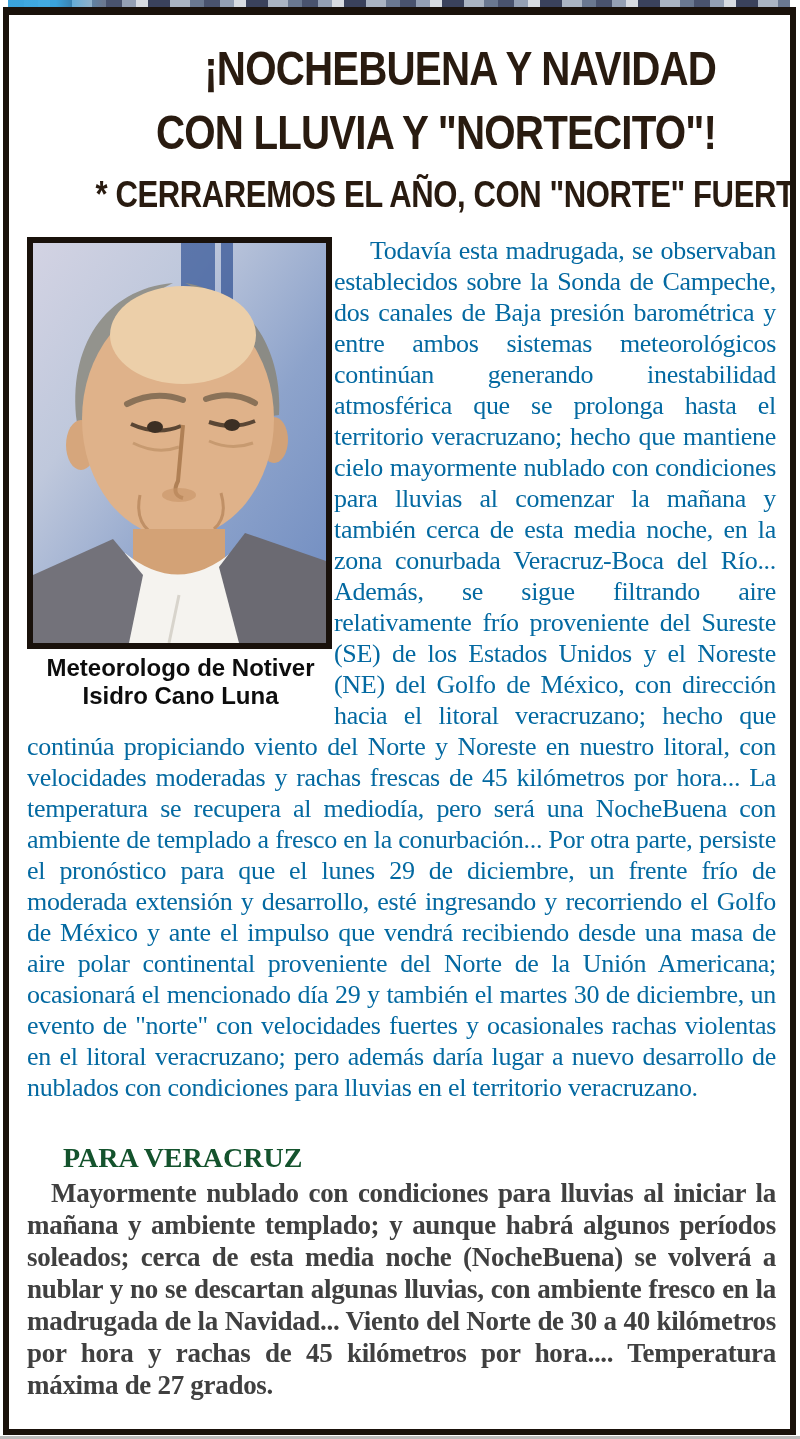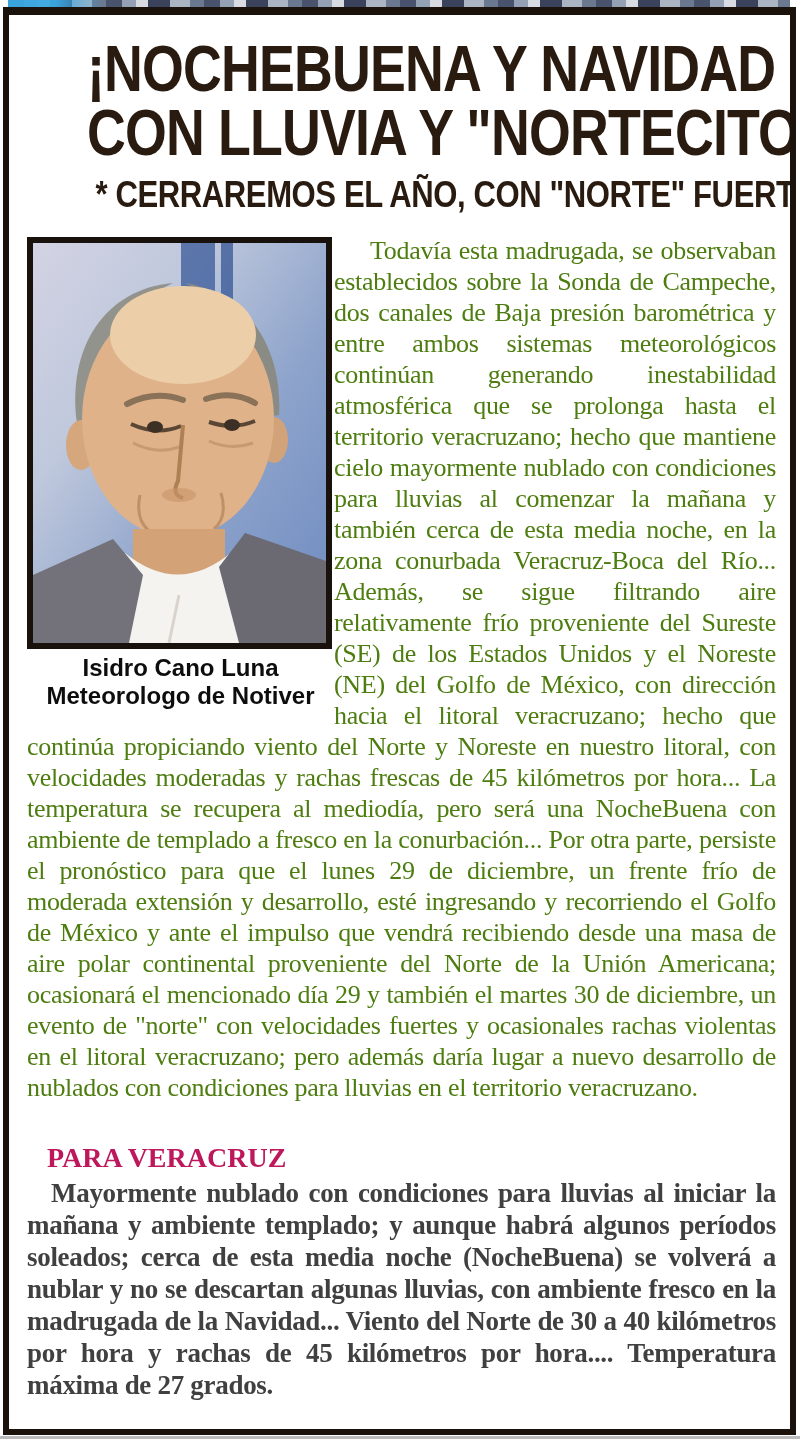--- a/index.html
+++ b/index.html
@@ -28,24 +28,24 @@
     padding:12px 14px 0 18px;
     overflow:hidden;
   }
   .edge-bottom{
     position:absolute;left:0;right:0;bottom:0;height:3px;
     background:#bcbcbc;
   }
   
   .headline{
     margin:10px 0 0 0;
-    text-align:center;
+    text-align:right;
     font-family:"Liberation Sans", sans-serif;
     font-weight:bold;
-    font-size:64px;
+    font-size:48px;
     line-height:64px;
     color:#291b10;
     letter-spacing:-1px;
   }
   .headline .hl-line{
     display:block;
     transform:scaleX(0.84);
     transform-origin:50% 50%;
     white-space:nowrap;
   }
@@ -87,29 +87,29 @@
     font-size:24px;
     line-height:28px;
     color:#0d0d0d;
   }
   .body-text{
     margin:0;
     font-size:26px;
     line-height:31px;
     text-align:justify;
     text-indent:36px;
-    color:#4d7c0f;
+    color:#0369a1;
     letter-spacing:-0.3px;
   }
   .section-heading{
-    margin:40px 0 4px 20px;
+    margin:40px 0 4px 36px;
     font-size:28px;
     line-height:30px;
     font-weight:bold;
-    color:#be185d;
+    color:#14532d;
     font-family:"Liberation Serif", serif;
   }
   .section-text{
     margin:0;
     font-size:27px;
     line-height:32px;
     font-weight:bold;
     text-align:justify;
     text-indent:24px;
     color:#404040;
@@ -174,22 +174,22 @@
             <path d="M100,286 h92 v76 q-46,22 -92,0 Z" fill="#d3a276"></path>
 
             <path d="M58,400 L92,310 Q146,354 200,308 L234,400 Z" fill="#f5f3ef"></path>
             <path d="M146,352 L136,400" stroke="#d8d4cc" stroke-width="3"></path>
 
             <path d="M0,400 L0,332 L80,296 L110,332 L96,400 Z" fill="#73727a"></path>
             <path d="M293,400 L293,318 L212,290 L186,324 L206,400 Z" fill="#6b6a72"></path>
           </svg>
         </div>
         <figcaption class="photo-caption">
+          <div>Meteorologo de Notiver</div>
           <div>Isidro Cano Luna</div>
-          <div>Meteorologo de Notiver</div>
         </figcaption>
       </figure>
 
       <p class="body-text">Todavía esta madrugada, se observaban establecidos sobre la Sonda de Campeche, dos canales de Baja presión barométrica y entre ambos sistemas meteorológicos continúan generando inestabilidad atmosférica que se prolonga hasta el territorio veracruzano; hecho que mantiene cielo mayormente nublado con condiciones para lluvias al comenzar la mañana y también cerca de esta media noche, en la zona conurbada Veracruz-Boca del Río... Además, se sigue filtrando aire relativamente frío proveniente del Sureste (SE) de los Estados Unidos y el Noreste (NE) del Golfo de México, con dirección hacia el litoral veracruzano; hecho que continúa propiciando viento del Norte y Noreste en nuestro litoral, con velocidades moderadas y rachas frescas de 45 kilómetros por hora... La temperatura se recupera al mediodía, pero será una NocheBuena con ambiente de templado a fresco en la conurbación... Por otra parte, persiste el pronóstico para que el lunes 29 de diciembre, un frente frío de moderada extensión y desarrollo, esté ingresando y recorriendo el Golfo de México y ante el impulso que vendrá recibiendo desde una masa de aire polar continental proveniente del Norte de la Unión Americana; ocasionará el mencionado día 29 y también el martes 30 de diciembre, un evento de "norte" con velocidades fuertes y ocasionales rachas violentas en el litoral veracruzano; pero además daría lugar a nuevo desarrollo de nublados con condiciones para lluvias en el territorio veracruzano.</p>
 
       <h3 class="section-heading">PARA VERACRUZ</h3>
 
       <p class="section-text">Mayormente nublado con condiciones para lluvias al iniciar la mañana y ambiente templado; y aunque habrá algunos períodos soleados; cerca de esta media noche (NocheBuena) se volverá a nublar y no se descartan algunas lluvias, con ambiente fresco en la madrugada de la Navidad... Viento del Norte de 30 a 40 kilómetros por hora y rachas de 45 kilómetros por hora.... Temperatura máxima de 27 grados.</p>
 
     </div>

